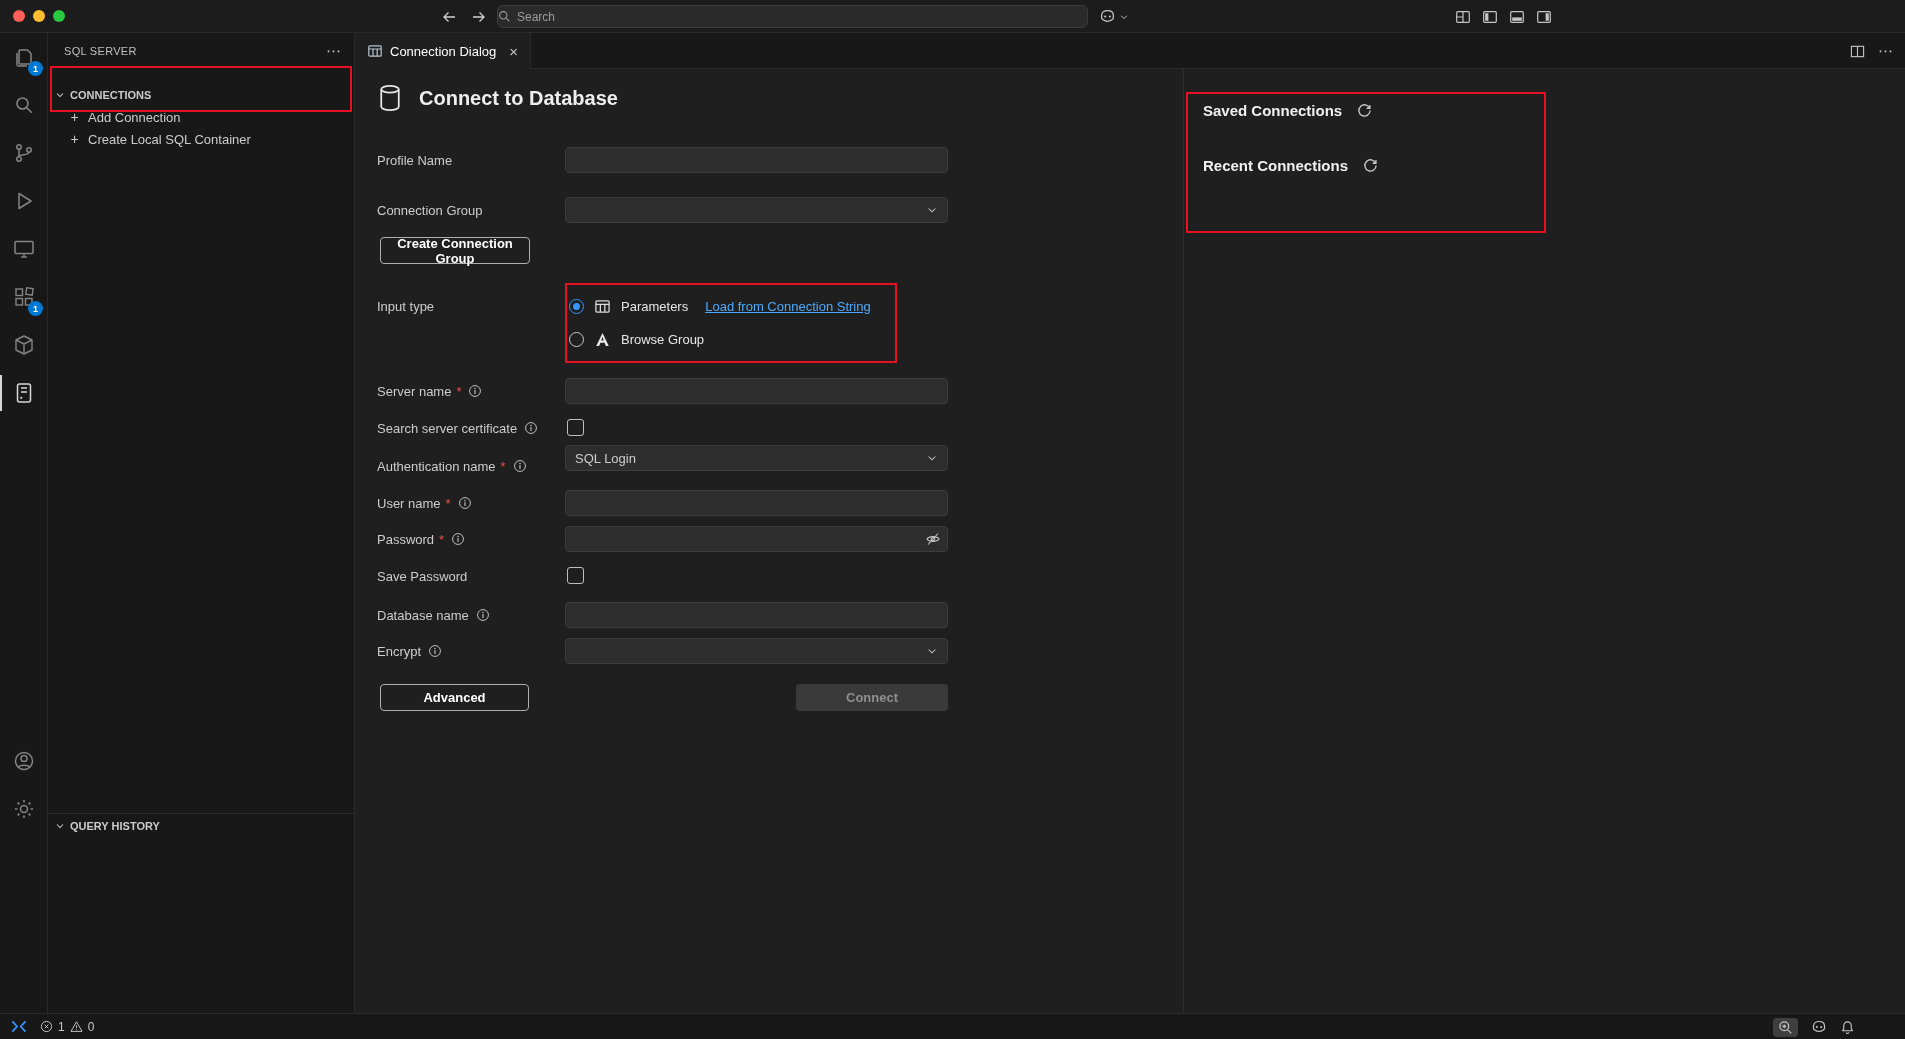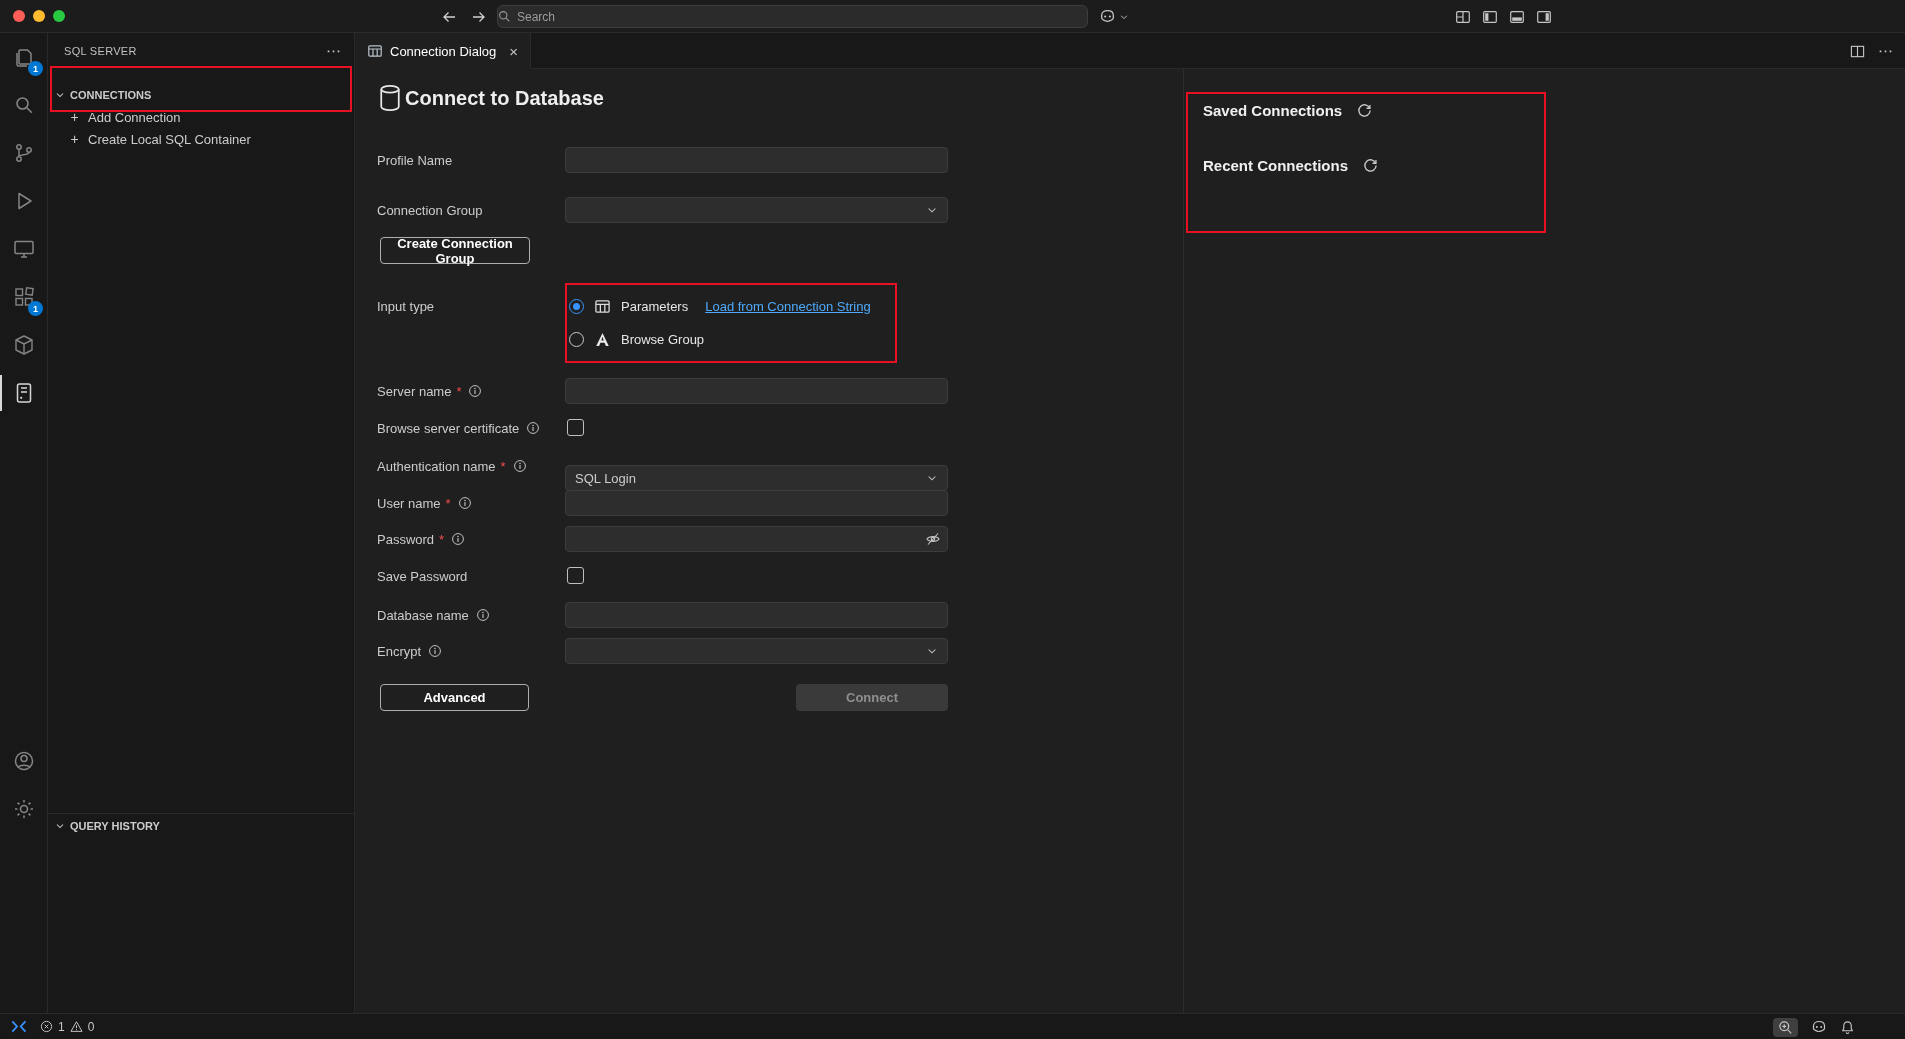--- a/index.html
+++ b/index.html
@@ -39,21 +39,21 @@
 
 
 .editor{position:absolute;left:355px;top:33px;right:0;height:980px;background:#1f1f1f}
 .tabbar{position:absolute;left:0;top:0;right:0;height:36px;background:#181818;border-bottom:1px solid #2a2a2a}
 .tab{position:absolute;left:0;top:0;height:36px;display:flex;align-items:center;gap:7px;padding:0 12px;background:#1f1f1f;border-right:1px solid #2a2a2a;color:#fff;font-size:13px}
 .tab-ic{color:#b8c4cc;display:flex}
 .tab-close{color:#c5c5c5;font-size:15px;margin-left:6px}
 .tab-actions{position:absolute;right:12px;top:0;height:36px;display:flex;align-items:center;gap:13px;color:#c5c5c5}
 .content{position:absolute;left:0;top:36px;right:0;bottom:0}
 .vdivider{position:absolute;left:828px;top:0;bottom:0;width:1px;background:#2e2e2e}
-.dlg-head{position:absolute;left:20px;top:14px;display:flex;align-items:center;gap:0;color:#e8e8e8}
+.dlg-head{position:absolute;left:20px;top:14px;display:flex;align-items:center;gap:14px;color:#e8e8e8}
 .dlg-title{font-size:20px;font-weight:700;color:#eee}
 
 .fld-label{position:absolute;left:22px;height:26px;display:flex;align-items:center;gap:5px;font-size:13px;color:#ccc}
 .req{color:#f14c4c;font-size:13px}
 .info-ic{display:flex;color:#c5c5c5;margin-left:2px}
 .text-input{position:absolute;left:210px;width:383px;height:26px;background:#2d2d2d;border:1px solid #3c3c3c;border-radius:4px;color:#ccc;font-size:13px;padding:0 9px;font-family:inherit;outline:none}
 .pw-wrap{position:absolute;left:210px;width:383px;height:26px}
 .pw-wrap input{position:absolute;left:0;top:0;width:100%;height:100%;background:#2d2d2d;border:1px solid #3c3c3c;border-radius:4px;color:#ccc;font-size:13px;padding:0 30px 0 9px;font-family:inherit;outline:none}
 .eye{position:absolute;right:7px;top:5px;color:#c5c5c5;display:flex}
 .select{position:absolute;left:210px;width:383px;height:26px;background:#2d2d2d;border:1px solid #3c3c3c;border-radius:4px;display:flex;align-items:center;padding:0 9px;font-size:13px;color:#ccc}
@@ -368,21 +368,21 @@
             <svg width="14" height="14" viewBox="0 0 16 16">
               <circle cx="8" cy="8" r="6.2" fill="none" stroke="currentColor" stroke-width="1.1"></circle>
               <circle cx="8" cy="5.2" r=".9" fill="currentColor"></circle>
               <rect x="7.35" y="6.9" width="1.3" height="4.6" rx=".65" fill="currentColor"></rect>
             </svg>
           </span>
       </div>
       <input class="text-input" style="top: 309px;" value="">
 
       <div class="fld-label" style="top:346px">
-        <span>Browse server certificate</span>
+        <span>Search server certificate</span>
         <span class="info-ic">
             <svg width="14" height="14" viewBox="0 0 16 16">
               <circle cx="8" cy="8" r="6.2" fill="none" stroke="currentColor" stroke-width="1.1"></circle>
               <circle cx="8" cy="5.2" r=".9" fill="currentColor"></circle>
               <rect x="7.35" y="6.9" width="1.3" height="4.6" rx=".65" fill="currentColor"></rect>
             </svg>
           </span>
       </div>
       <span class="checkbox" style="top:350px"></span>
 
@@ -390,21 +390,21 @@
         <span>Authentication name</span>
         <span class="req">*</span>
         <span class="info-ic">
             <svg width="14" height="14" viewBox="0 0 16 16">
               <circle cx="8" cy="8" r="6.2" fill="none" stroke="currentColor" stroke-width="1.1"></circle>
               <circle cx="8" cy="5.2" r=".9" fill="currentColor"></circle>
               <rect x="7.35" y="6.9" width="1.3" height="4.6" rx=".65" fill="currentColor"></rect>
             </svg>
           </span>
       </div>
-      <div class="select" style="top:396px">
+      <div class="select" style="top:376px">
         <span>SQL Login</span>
         <span class="chev">
             <svg width="12" height="12" viewBox="0 0 16 16">
               <path d="m3.5 6 4.5 4.5L12.5 6" fill="none" stroke="currentColor" stroke-width="1.4"></path>
             </svg>
           </span>
       </div>
 
       <div class="fld-label" style="top:421px">
         <span>User name</span>

